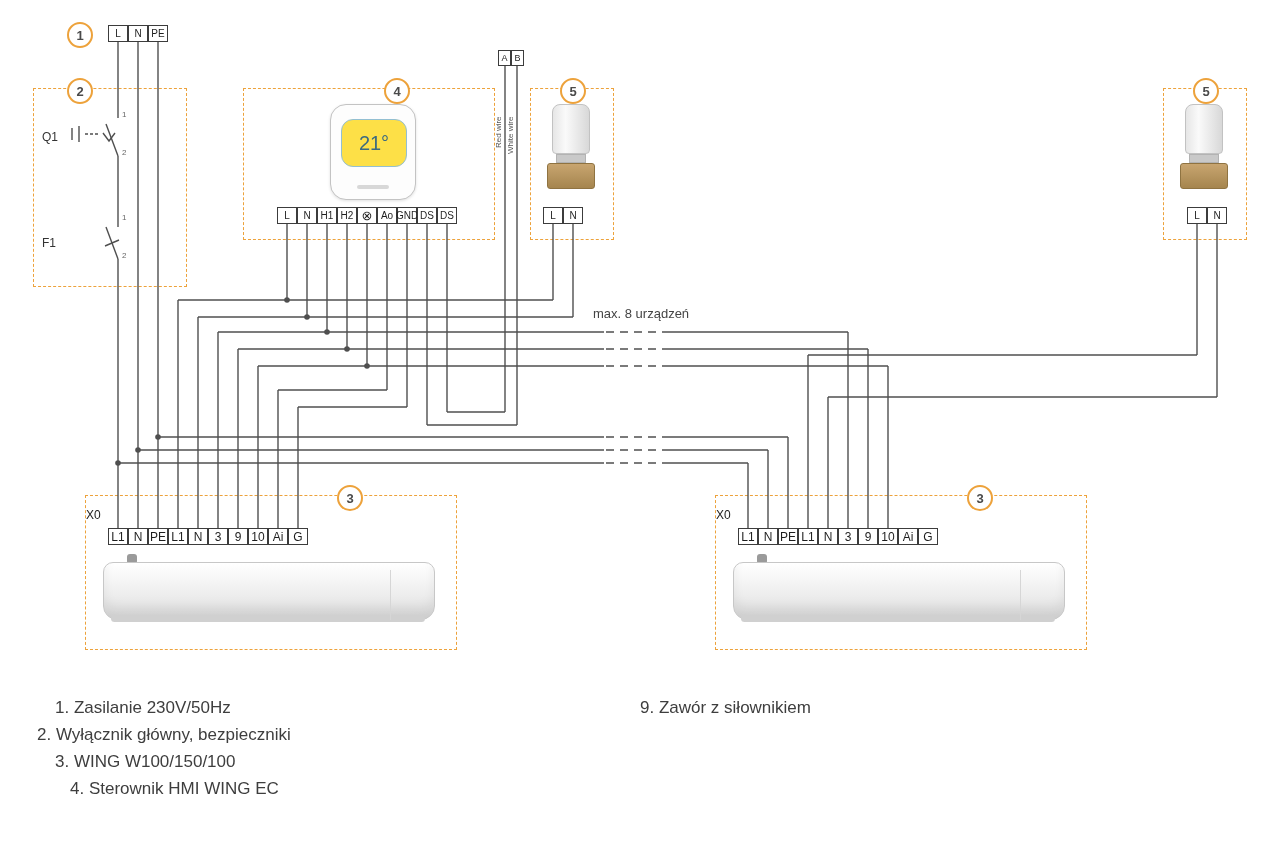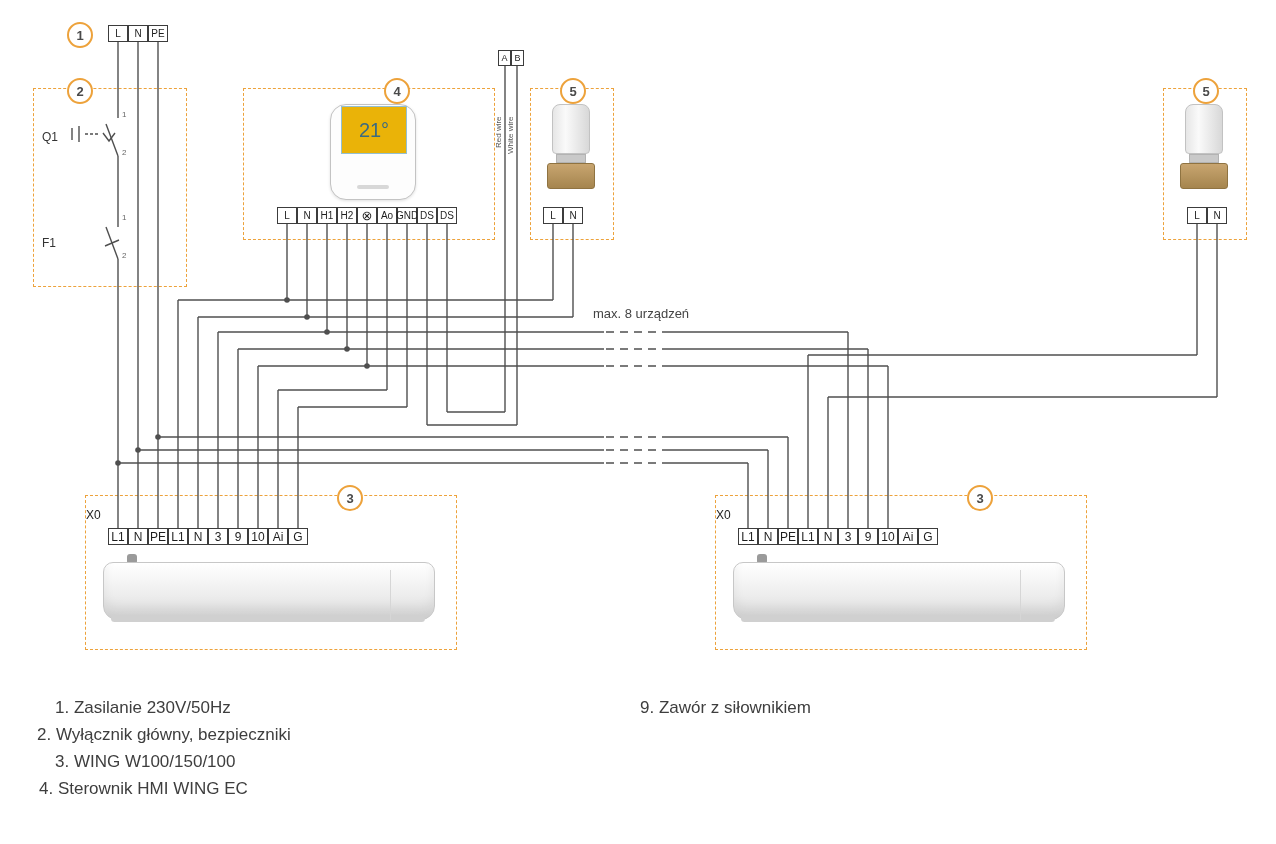--- a/index.html
+++ b/index.html
@@ -16,22 +16,22 @@
   .cell.sym{font-size:13px;}
   .cell.ab{width:13px;height:16px;font-size:9px;}
   .cell.w{font-size:12px;}
   .x0{position:absolute;font-size:12px;color:#222;z-index:3;}
   .note{position:absolute;font-size:13px;color:#444;z-index:3;}
   .vlabel{position:absolute;writing-mode:vertical-rl;transform:rotate(180deg);font-size:8px;color:#555;z-index:3;}
   .legend-item{position:absolute;font-size:17px;color:#3e3e3e;z-index:3;}
   
   .hmi{position:absolute;left:330px;top:104px;width:84px;height:94px;background:#fdfdfd;border:1px solid #c3c3c3;
     border-radius:16px;box-shadow:0 1px 3px rgba(0,0,0,.12);z-index:3;}
-  .hmi .screen{position:absolute;left:10px;top:1px;width:64px;height:46px;background:#eab308;border:1px solid #93bfd2;
-    border-radius:0;display:flex;align-items:center;justify-content:center;font-size:20px;color:#3c6b80;}
+  .hmi .screen{position:absolute;left:10px;top:14px;width:64px;height:46px;background:#fde047;border:1px solid #93bfd2;
+    border-radius:12px;display:flex;align-items:center;justify-content:center;font-size:20px;color:#3c6b80;}
   .hmi .btnbar{position:absolute;left:26px;bottom:10px;width:32px;height:4px;background:#d8d8d8;border-radius:2px;}
   
   .valve{position:absolute;width:52px;height:96px;z-index:3;}
   .valve .head{margin:0 auto;width:36px;height:48px;background:linear-gradient(90deg,#e6e6e6,#fafafa 35%,#d8d8d8);
     border:1px solid #c2c2c2;border-radius:8px 8px 4px 4px;}
   .valve .collar{margin:0 auto;width:28px;height:7px;background:#c9c9c9;border:1px solid #b3b3b3;}
   .valve .vbody{margin:0 auto;width:46px;height:24px;background:linear-gradient(180deg,#c8a570,#a5854e);
     border:1px solid #8f7341;border-radius:3px;}
   
   .wing{position:absolute;width:330px;height:78px;z-index:3;}
@@ -258,16 +258,16 @@
   <div class="wing" style="left:733px;top:556px;">
     <div class="knob"></div>
     <div class="body"></div>
     <div class="grille"></div>
     <div class="seam"></div>
   </div>
 
   <div class="legend-item" style="left:55px;top:698px;">1. Zasilanie 230V/50Hz</div>
   <div class="legend-item" style="left:37px;top:725px;">2. Wyłącznik główny, bezpieczniki</div>
   <div class="legend-item" style="left:55px;top:752px;">3. WING W100/150/100</div>
-  <div class="legend-item" style="left:39px;top:779px;">4. Sterownik HMI WING EC</div>
+  <div class="legend-item" style="left:70px;top:779px;">4. Sterownik HMI WING EC</div>
   <div class="legend-item" style="left:640px;top:698px;">9. Zawór z siłownikiem</div>
 
 </div>
 
 </body></html>

